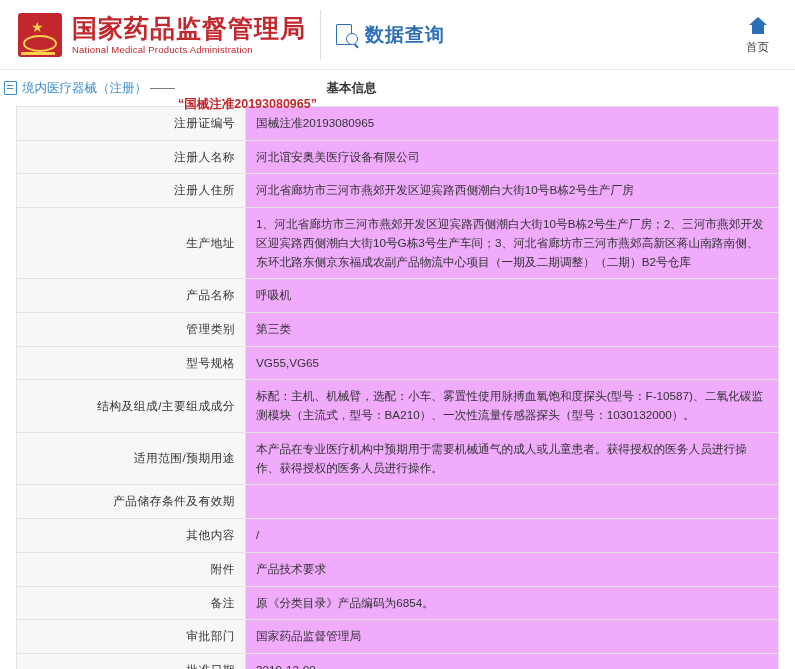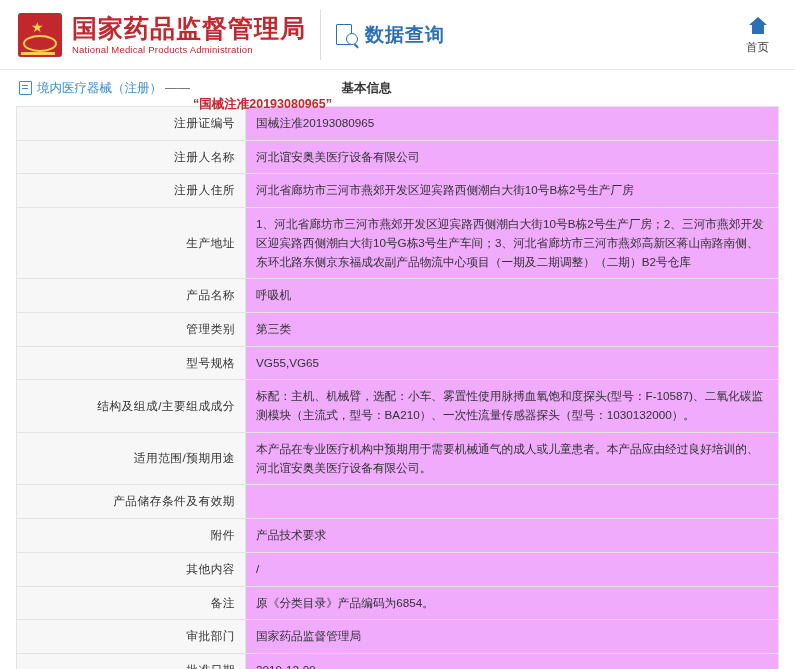--- a/index.html
+++ b/index.html
@@ -145,21 +145,21 @@
     font-size: 11.5px;
     color: #444;
     margin-top: 3px;
     white-space: nowrap;
   }
   
   .breadcrumb {
     height: 36px;
     display: flex;
     align-items: center;
-    padding: 0 19px;
+    padding: 0 4px;
     font-size: 12.5px;
     box-sizing: border-box;
   }
   .bc-icon {
     width: 11px; height: 12px;
     border: 1px solid #3a8ccd;
     border-radius: 1px;
     margin-right: 5px;
     position: relative;
     flex: 0 0 auto;
@@ -283,33 +283,33 @@
       <tr>
         <td class="label">型号规格</td>
         <td class="value">VG55,VG65</td>
       </tr>
       <tr>
         <td class="label">结构及组成/主要组成成分</td>
         <td class="value">标配：主机、机械臂，选配：小车、雾置性使用脉搏血氧饱和度探头(型号：F-10587)、二氧化碳监测模块（主流式，型号：BA210）、一次性流量传感器探头（型号：1030132000）。</td>
       </tr>
       <tr>
         <td class="label">适用范围/预期用途</td>
-        <td class="value">本产品在专业医疗机构中预期用于需要机械通气的成人或儿童患者。本产品应由经过良好培训的、河北谊安奥美医疗设备有限公司。</td>
+        <td class="value">本产品在专业医疗机构中预期用于需要机械通气的成人或儿童患者。获得授权的医务人员进行操作、获得授权的医务人员进行操作。</td>
       </tr>
       <tr>
         <td class="label">产品储存条件及有效期</td>
         <td class="value"></td>
       </tr>
       <tr>
+        <td class="label">其他内容</td>
+        <td class="value">/</td>
+      </tr>
+      <tr>
         <td class="label">附件</td>
         <td class="value">产品技术要求</td>
-      </tr>
-      <tr>
-        <td class="label">其他内容</td>
-        <td class="value">/</td>
       </tr>
       <tr>
         <td class="label">备注</td>
         <td class="value">原《分类目录》产品编码为6854。</td>
       </tr>
       <tr>
         <td class="label">审批部门</td>
         <td class="value">国家药品监督管理局</td>
       </tr>
       <tr>

